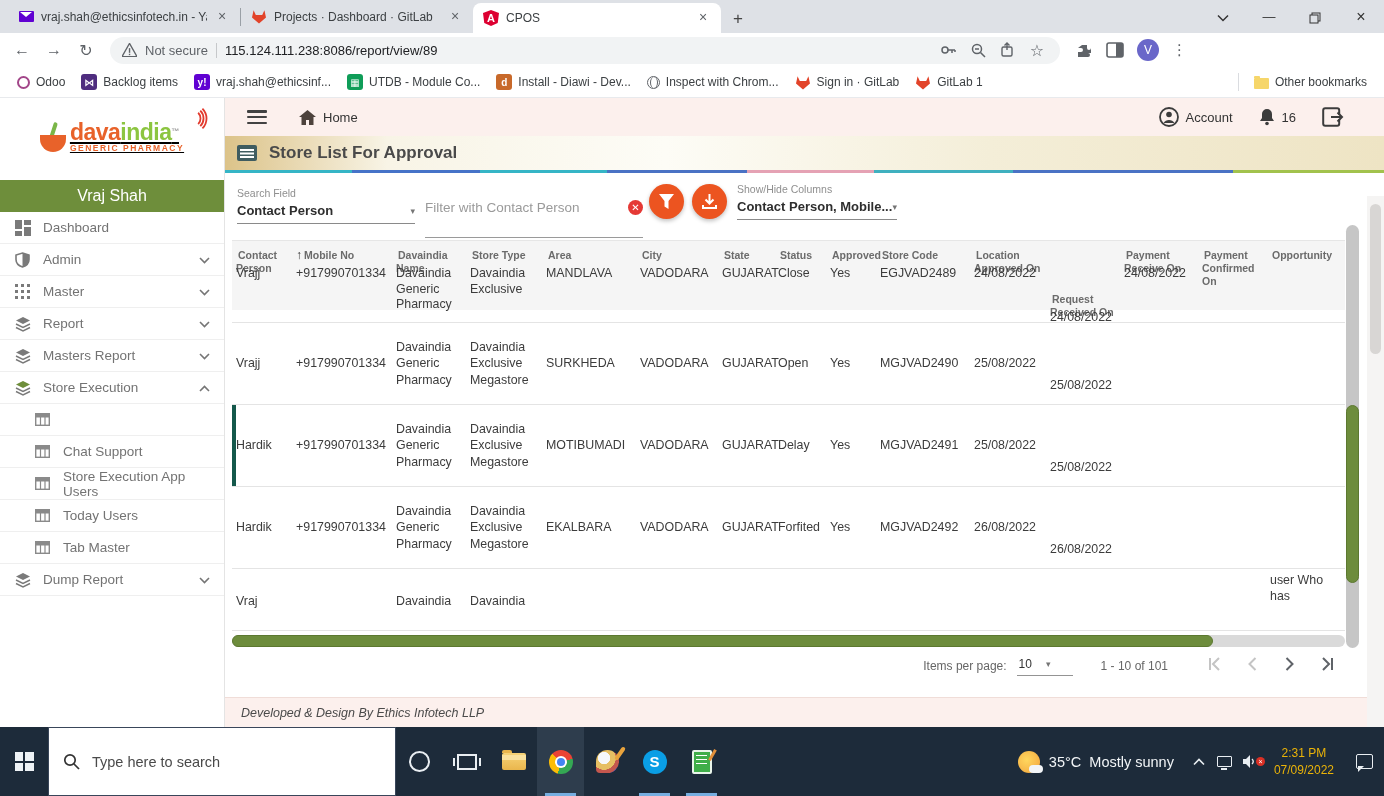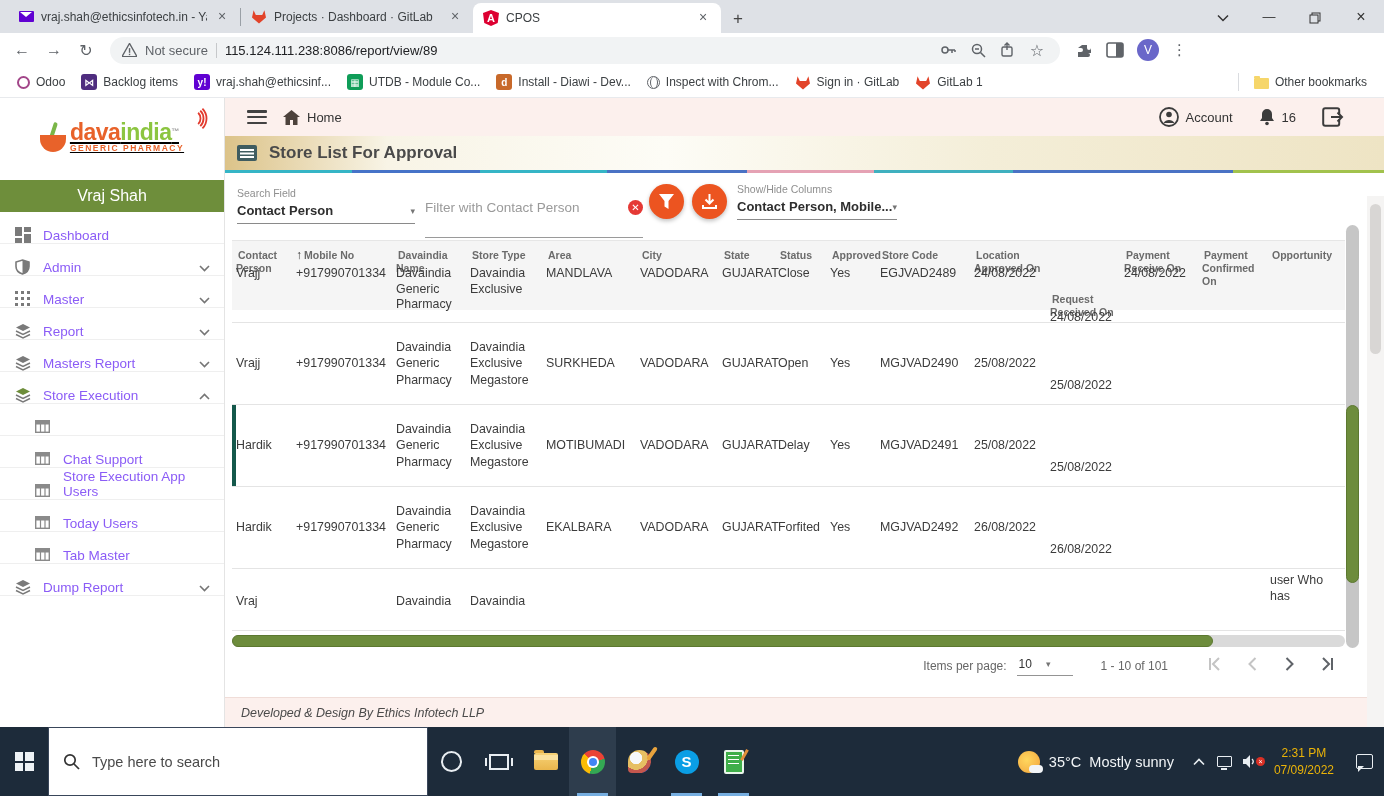--- a/index.html
+++ b/index.html
@@ -56,31 +56,31 @@
   .mortar .bowl{position:absolute;bottom:0;left:0;width:26px;height:17px;background:#e8622a;border-radius:0 0 13px 13px;}
   .mortar .pestle{position:absolute;left:11px;top:0;width:4px;height:20px;background:#7ab648;transform:rotate(18deg);border-radius:2px;}
   .logo-text .l1{font-size:23px;font-weight:bold;letter-spacing:-0.5px;line-height:22px;}
   .logo-text .l1 .p1{color:#e8622a;}
   .logo-text .l1 .p2{color:#8cc540;}
   .logo-text .l1 .tm{font-size:8px;color:#999;vertical-align:top;}
   .logo-text .l2{font-size:8.5px;color:#e8622a;font-weight:bold;letter-spacing:1.5px;}
   .signal{position:absolute;right:14px;top:8px;color:#e23b2e;transform:rotate(135deg);}
   .userbar{height:32px;background:#6e8e3b;color:#fff;font-size:16px;display:flex;align-items:center;justify-content:center;margin-top:4px;}
   .menu{}
-  .mitem{height:32px;display:flex;align-items:flex-end;gap:12px;padding:0 14px;border-bottom:1px solid #efefef;font-size:13.5px;color:#8b5cf6;}
+  .mitem{height:32px;display:flex;align-items:center;gap:12px;padding:0 14px;border-bottom:1px solid #efefef;font-size:13.5px;color:#737373;}
   .mitem .micon{width:17px;height:17px;color:#7a7a7a;flex:0 0 17px;display:inline-flex;align-items:center;justify-content:center;}
   .mitem .mlabel{flex:1;}
   .mitem .chev{color:#757575;}
   .mitem.child{padding-left:34px;}
   .mitem.child .micon{color:#8a8a8a;}
   .mitem.active{background:#f1f5e8;}
   .mitem.active .micon{color:#6e8e3b;}
 
   .main{flex:1;position:relative;background:#fff;width:1159px;}
-  .topbar{height:38px;background:#fcf0ed;display:flex;align-items:center;padding:0 14px;gap:8px;text-align:center;}
+  .topbar{height:38px;background:#fcf0ed;display:flex;align-items:center;padding:0 14px;gap:24px;text-align:center;}
   .burger{width:20px;height:14px;display:flex;flex-direction:column;justify-content:space-between;margin:0 8px;}
   .burger i{height:2.5px;background:#424242;border-radius:1px;}
   .homebtn{display:flex;align-items:center;gap:7px;font-size:13px;color:#333;}
   .topright{margin-left:auto;display:flex;align-items:center;gap:26px;padding-right:26px;}
   .accbtn,.bellbtn{display:flex;align-items:center;gap:7px;font-size:13px;color:#333;}
   .titlebar{height:37px;display:flex;align-items:center;gap:12px;padding:0 12px;background:linear-gradient(90deg,#dcc389 0%,#f8f4e6 14%,#fdfcf6 38%,#f4eed8 66%,#eee4c4 100%);border-bottom:3px solid transparent;position:relative;}
   .titlebar:after{content:"";position:absolute;left:0;right:0;bottom:-3px;height:3px;background:linear-gradient(90deg,#35b5c6 0%,#35b5c6 11%,#4673c8 11%,#4673c8 22%,#35b5c6 22%,#35b5c6 33%,#4a72c4 33%,#4a72c4 45%,#e5a2b4 45%,#e5a2b4 56%,#3fb0bf 56%,#3fb0bf 68%,#4a72c4 68%,#4a72c4 87%,#a2c24d 87%,#a2c24d 100%);}
   .pticon{width:20px;height:16px;background:#3f5c60;border-radius:2px;position:relative;}
   .pticon:before{content:"";position:absolute;left:3px;right:3px;top:4px;height:1.5px;background:#fff;box-shadow:0 3.5px 0 #fff,0 7px 0 #fff;}
   .ptitle{font-size:17px;font-weight:bold;color:#4a4a4a;}
@@ -126,21 +126,21 @@
   .pgbtn{width:28px;text-align:center;font-size:15px;color:#5f6368;}
   .pgbtn.disabled{color:#c4c4c4;}
   .footerbar{position:absolute;left:0;right:0;bottom:0;height:30px;background:#fcf0ed;border-top:1px solid #f0ddd8;display:flex;align-items:center;padding-left:16px;}
   .credit{font-style:italic;font-size:12.5px;color:#4a4a4a;}
 
   
   .taskbar{height:69px;background:#1d2b3a;display:flex;align-items:stretch;position:relative;color:#fff;}
   .startbtn{width:48px;display:flex;align-items:center;justify-content:center;}
   .winlogo{width:19px;height:19px;display:grid;grid-template-columns:1fr 1fr;grid-template-rows:1fr 1fr;gap:2px;}
   .winlogo i{background:#eef3f6;}
-  .tsearch{width:380px;background:#fff;display:flex;align-items:center;gap:12px;padding:0 14px;border:1px solid #39465a;}
+  .tsearch{width:348px;background:#fff;display:flex;align-items:center;gap:12px;padding:0 14px;border:1px solid #39465a;}
   .tsearch .sglyph{color:#333;}
   .tsearch .stext{color:#4a4a4a;font-size:14.5px;}
   .ticon{width:47px;display:flex;align-items:center;justify-content:center;position:relative;}
   .ticon.open:after{content:"";position:absolute;left:8px;right:8px;bottom:0;height:3px;background:#76aee0;}
   .ticon.focus{background:#2e3d4d;}
   .cortana{width:21px;height:21px;border:2px solid #e9eef2;border-radius:50%;}
   .taskview{width:20px;height:16px;border:2px solid #e9eef2;position:relative;background:transparent;}
   .taskview:before{content:"";position:absolute;left:-6px;top:2px;width:2px;height:8px;background:#e9eef2;}
   .taskview:after{content:"";position:absolute;right:-6px;top:2px;width:2px;height:8px;background:#e9eef2;}
   .folder{width:24px;height:17px;background:linear-gradient(#f7d377,#eab64d);border-radius:2px;position:relative;}

